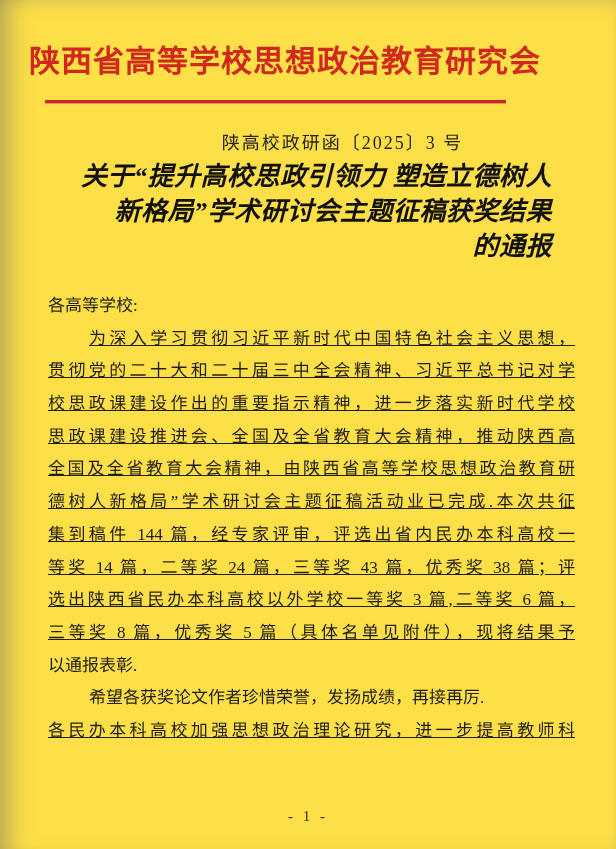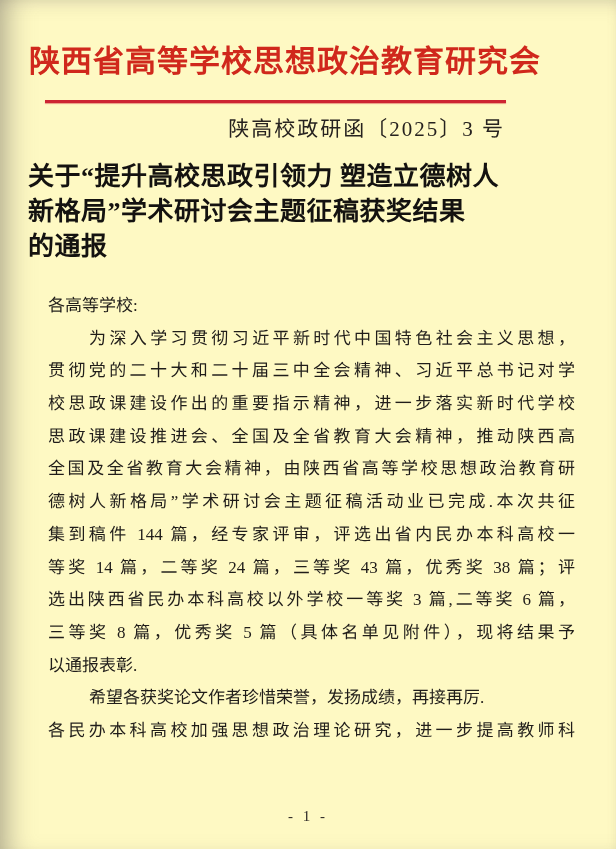--- a/index.html
+++ b/index.html
@@ -1,20 +1,20 @@
 <!DOCTYPE html>
 <html lang="zh-CN"><head>
 <meta charset="utf-8">
 <style>
   html,body{margin:0;padding:0;background:#dedcd8;}
   .page{
     position:relative;
     width:616px;height:849px;
     margin:0 auto;
-    background:#fef9c3;
+    background:#fde047;
     overflow:hidden;
     font-family:"Liberation Serif","DejaVu Serif",serif;
     box-shadow:
       inset 24px 0 28px -18px rgba(108,102,96,.55),
       inset 0 16px 22px -18px rgba(120,114,108,.30),
       inset -6px 0 14px -10px rgba(120,114,108,.20);
   }
   .org-name{
     position:absolute;top:36px;left:28px;width:514px;
     text-align:center;
@@ -22,43 +22,44 @@
     font-size:31px;font-weight:bold;
     letter-spacing:1px;
     white-space:nowrap;
   }
   .red-line{
     position:absolute;top:100px;left:45px;width:461px;height:3px;
     background:#cd2532;
     box-shadow:0 1px 1px rgba(205,37,50,.45);
   }
   .doc-number{
-    position:absolute;top:112px;left:180px;width:325px;
-    text-align:right;
-    font-size:21px;color:#26221f;
+    position:absolute;top:128px;left:180px;width:325px;
+    text-align:center;
+    font-size:18px;color:#26221f;
     letter-spacing:2px;
     white-space:nowrap;
   }
   .doc-title{
     position:absolute;top:159px;left:28px;width:524px;
-    text-align:left;
+    text-align:right;
     font-size:26px;font-weight:bold;
     line-height:35px;
     color:#141210;
     letter-spacing:0.5px;
+    font-style:italic;
   }
   .body-text{
     position:absolute;top:290px;left:48px;width:527px;
     font-size:17px;color:#201d1a;
   }
   .body-text .line{
     line-height:32.7px;height:32.7px;
     overflow:hidden;
   }
-  .j{text-align:justify;text-align-last:justify;}
+  .j{text-align:justify;text-align-last:justify;text-decoration:underline;}
   .indent{text-indent:41px;}
   .page-number{
     position:absolute;top:808px;left:0;width:100%;
     text-align:center;
     font-size:15px;color:#2e2a27;
     letter-spacing:3px;
   }
 </style>
 </head>
 <body>

